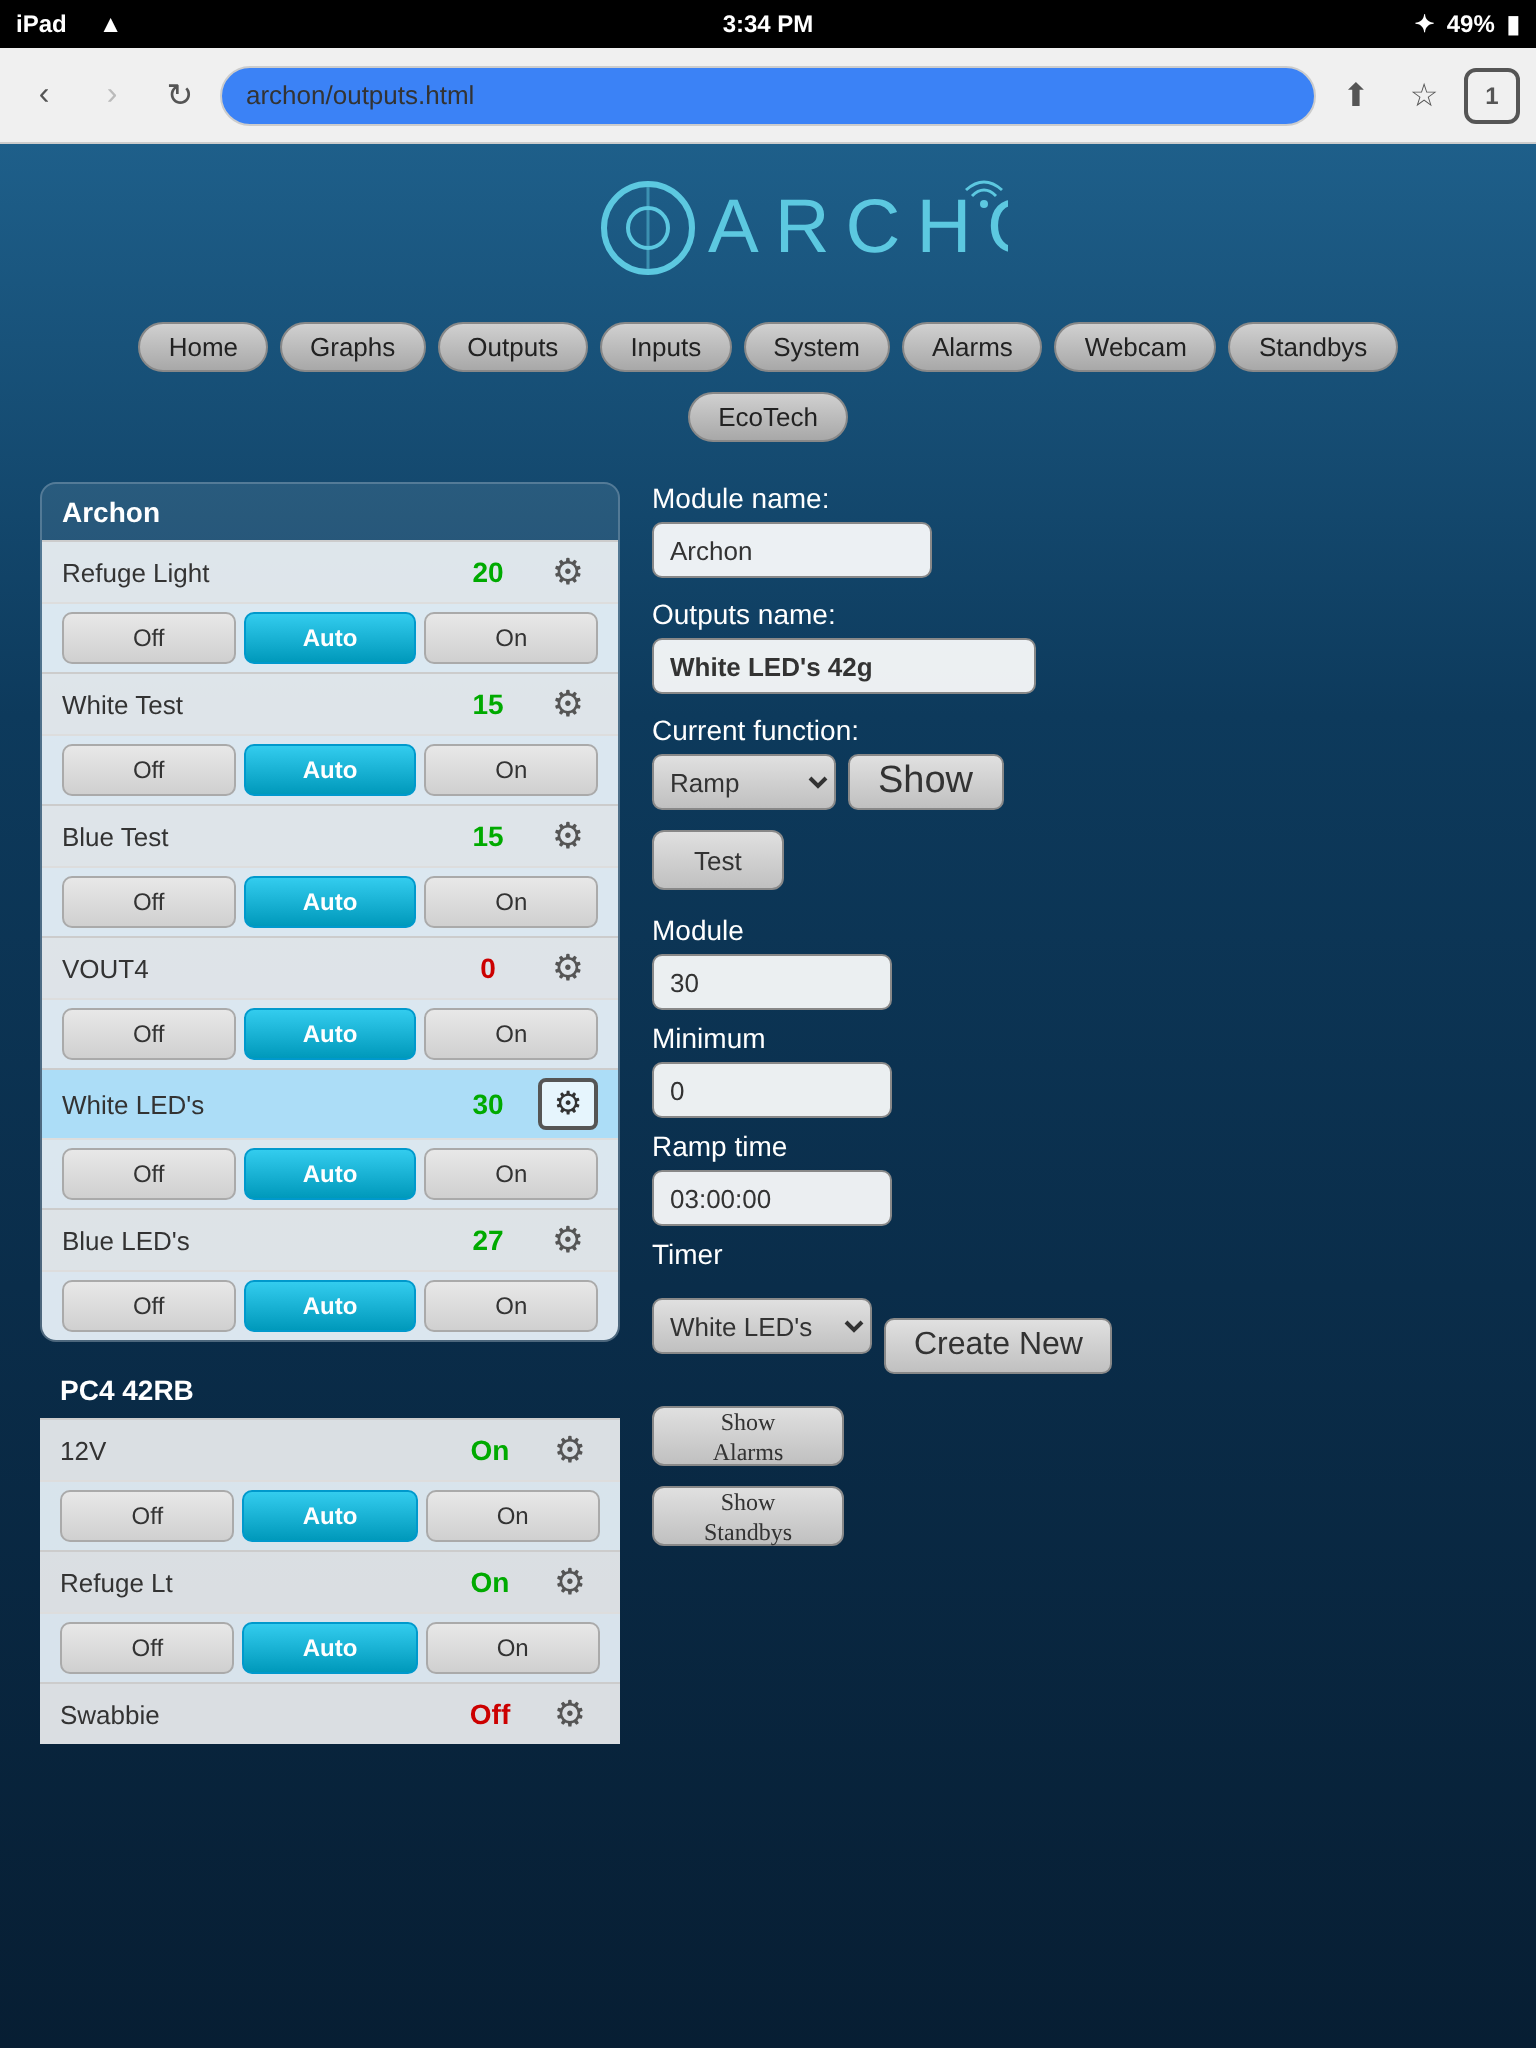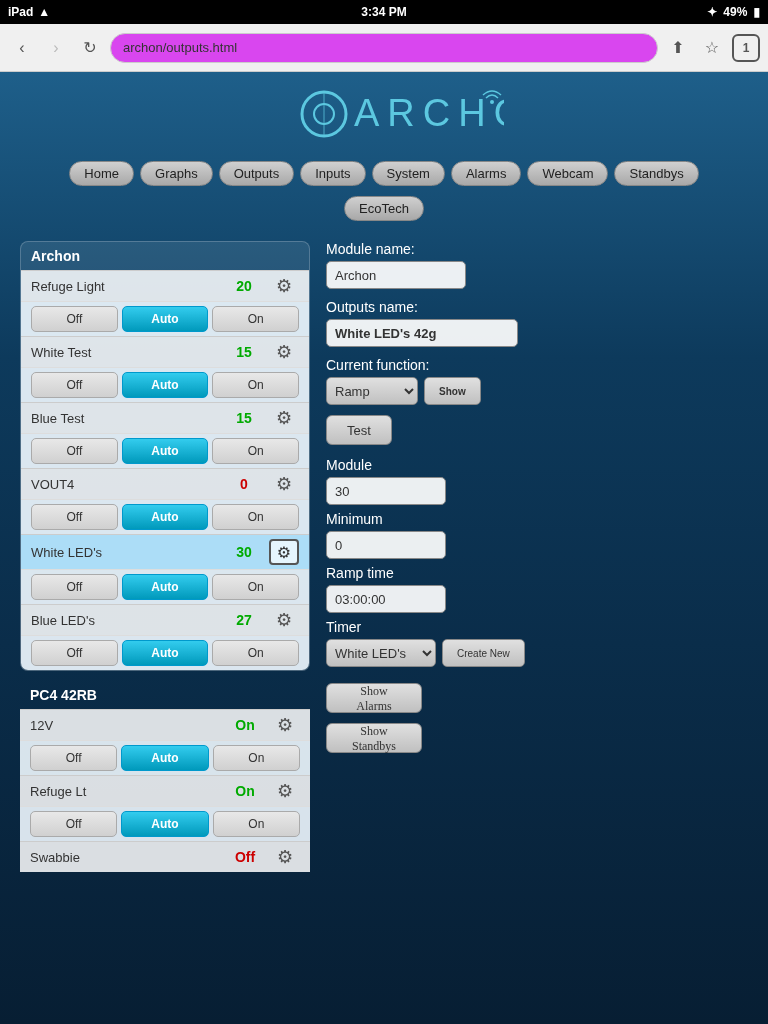--- a/index.html
+++ b/index.html
@@ -19,21 +19,21 @@
       height: 24px;
       background: #000;
       display: flex;
       align-items: center;
       justify-content: space-between;
       padding: 0 8px;
       color: #fff;
       font-size: 12px;
       font-weight: 600;
     }
-    #status-bar .left { display: flex; align-items: center; gap: 5px; }
+    #status-bar .left { display: flex; align-items: center; gap: 16px; }
     #status-bar .center { position: absolute; left: 50%; transform: translateX(-50%); }
     #status-bar .right { display: flex; align-items: center; gap: 6px; margin-left: auto; }
 
     
     #browser-bar {
       width: 768px;
       height: 48px;
       background: #f0f0f0;
       display: flex;
       align-items: center;
@@ -248,24 +248,24 @@
       padding: 0 4px;
       font-size: 13px;
       color: #333;
     }
     .show-btn {
       height: 28px;
       padding: 0 14px;
       border-radius: 5px;
       border: 1px solid #888;
       background: linear-gradient(180deg, #e0e0e0, #c0c0c0);
-      font-size: 10px;
-      color: #333;
-      cursor: pointer;
-      font-weight: 700;
+      font-size: 19px;
+      color: #333;
+      cursor: pointer;
+      font-weight: 400;
     }
 
     .save-btn {
       height: 30px;
       padding: 0 20px;
       border-radius: 6px;
       border: 1px solid #888;
       background: linear-gradient(180deg, #e0e0e0, #c0c0c0);
       font-size: 13px;
       color: #333;
@@ -302,23 +302,24 @@
       padding: 0 4px;
       font-size: 13px;
       color: #333;
     }
     .create-new-btn {
       height: 28px;
       padding: 0 14px;
       border-radius: 5px;
       border: 1px solid #888;
       background: linear-gradient(180deg, #e0e0e0, #c0c0c0);
-      font-size: 10px;
-      color: #333;
-      cursor: pointer;
+      font-size: 16px;
+      color: #333;
+      cursor: pointer;
+      margin-top: 20px;
     }
 
     .action-btn {
       display: block;
       height: 30px;
       padding: 0 16px;
       border-radius: 6px;
       border: 1px solid #888;
       background: linear-gradient(180deg, #e0e0e0, #c0c0c0);
       font-size: 12px;
@@ -358,21 +359,21 @@
     <span>✦</span>
     <span>49%</span>
     <span>▮</span>
   </div>
 </div>
 
 <div id="browser-bar">
   <button class="nav-btn">‹</button>
   <button class="nav-btn" style="color:#bbb">›</button>
   <button class="nav-btn">↻</button>
-  <input class="address-bar" id="address-bar" type="text" style="flex: 1 1 0%; height: 30px; border-radius: 15px; border: 1px solid rgb(204, 204, 204); background: #d946ef; padding: 0px 12px; font-size: 13px; color: rgb(51, 51, 51);" value="archon/outputs.html">
+  <input class="address-bar" id="address-bar" type="text" style="flex: 1 1 0%; height: 30px; border-radius: 15px; border: 1px solid rgb(204, 204, 204); background: #3b82f6; padding: 0px 12px; font-size: 13px; color: rgb(51, 51, 51);" value="archon/outputs.html">
   <button class="icon-btn" style="width:28px;height:28px;display:flex;align-items:center;justify-content:center;font-size:16px;color:#555;cursor:pointer;border:none;background:transparent;">⬆</button>
   <button class="icon-btn" style="width:28px;height:28px;display:flex;align-items:center;justify-content:center;font-size:16px;color:#555;cursor:pointer;border:none;background:transparent;">☆</button>
   <div class="tab-count">1</div>
 </div>
 
 <div id="page-bg">
 
   <div id="logo-area">
     <svg width="240" height="60" viewBox="0 0 240 60">
 

